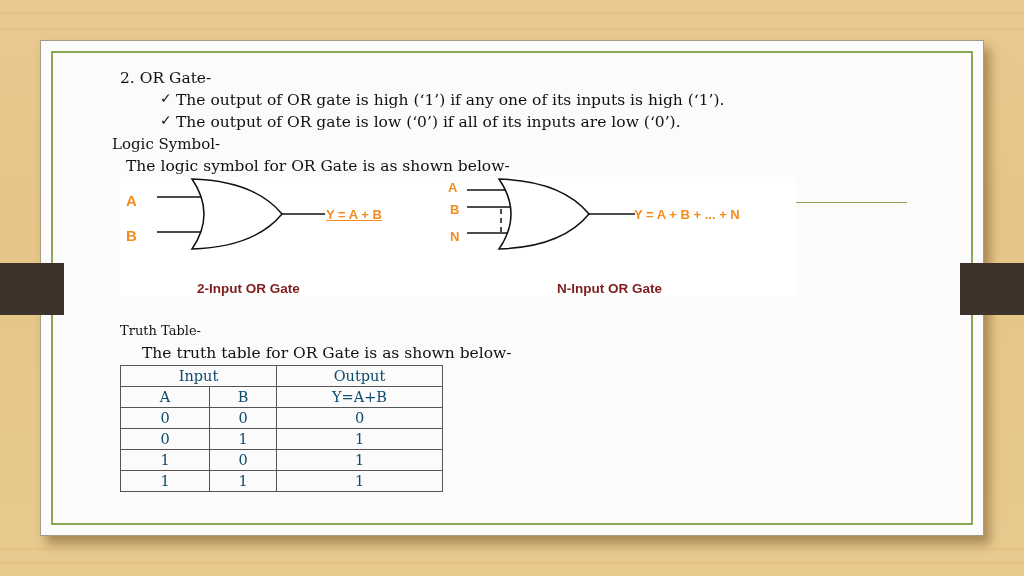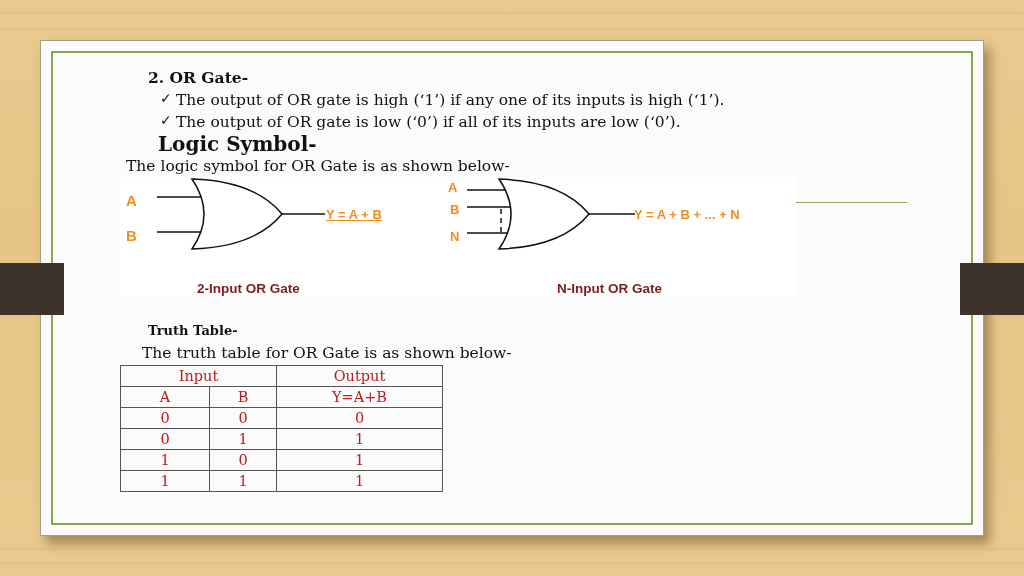--- a/index.html
+++ b/index.html
@@ -16,29 +16,29 @@
       box-sizing:border-box;
     }
     .inner {
       position:absolute; left:10px; top:10px; width:922px; height:474px;
       border:2px solid #8aa852; box-sizing:border-box;
     }
     .tab { position:absolute; top:263px; height:52px; background:#3d332b; }
     .tab.left { left:0; width:64px; }
     .tab.right { left:960px; width:64px; }
     .txt { position:absolute; color:#111; font-size:15.5px; white-space:nowrap; line-height:20px; }
-    .bold { font-weight:bold;margin-left:28px; }
+    .bold { font-weight:normal; }
     .check { position:absolute; font-size:14px; color:#111; }
     .diagram { position:absolute; left:120px; top:177px; width:676px; height:120px; background:#ffffff; }
     .green-line { position:absolute; left:796px; top:202px; width:111px; height:1px; background:#8aa852; }
     .lbl { position:absolute; font-family:"Liberation Sans", sans-serif; font-weight:bold; color:#f28c1e; font-size:13px; white-space:nowrap; }
     .cap { position:absolute; font-family:"Liberation Sans", sans-serif; font-weight:bold; color:#7f1d1d; font-size:13.5px; white-space:nowrap; }
     table.tt {
       position:absolute; left:120px; top:365px; border-collapse:collapse;
-      font-family:"DejaVu Serif", serif; font-size:14.5px; color:#b91c1c;
+      font-family:"DejaVu Serif", serif; font-size:14.5px; color:#0c4a6e;
     }
     table.tt td { border:1px solid #555; text-align:center; height:20px; padding:0; line-height:19px; }
   </style>
 </head>
 <body>
 
 <div class="wood-stripe" style="top:12px"></div>
 <div class="wood-stripe" style="top:28px"></div>
 <div class="wood-stripe" style="top:548px"></div>
 <div class="wood-stripe" style="top:562px"></div>
@@ -50,21 +50,21 @@
 <div class="tab left"></div>
 <div class="tab right"></div>
 
 <div class="txt bold" style="left:120px; top:68px;">2. OR Gate-</div>
 
 <span class="check" style="left:160px; top:90px;">✓</span>
 <div class="txt" style="left:176px; top:90px;">The output of OR gate is high (‘1’) if any one of its inputs is high (‘1’).</div>
 <span class="check" style="left:160px; top:112px;">✓</span>
 <div class="txt" style="left:176px; top:112px;">The output of OR gate is low (‘0’) if all of its inputs are low (‘0’).</div>
 
-<div class="txt bold" style="left:130px; top:134px; font-size:20px;">Logic Symbol-</div>
+<div class="txt bold" style="left:112px; top:134px; font-size:15px;">Logic Symbol-</div>
 <div class="txt" style="left:126px; top:156px;">The logic symbol for OR Gate is as shown below-</div>
 
 <div class="diagram">
   <svg width="676" height="120" style="position:absolute;left:0;top:0">
 
     <line x1="37" y1="20" x2="82" y2="20" stroke="#111" stroke-width="1.5"></line>
     <line x1="37" y1="55" x2="82" y2="55" stroke="#111" stroke-width="1.5"></line>
     <path d="M72,2 Q96,37 72,72 Q135,70 162,37 Q135,4 72,2 Z" fill="#fff" stroke="#111" stroke-width="1.5"></path>
     <line x1="162" y1="37" x2="205" y2="37" stroke="#111" stroke-width="1.5"></line>
 

